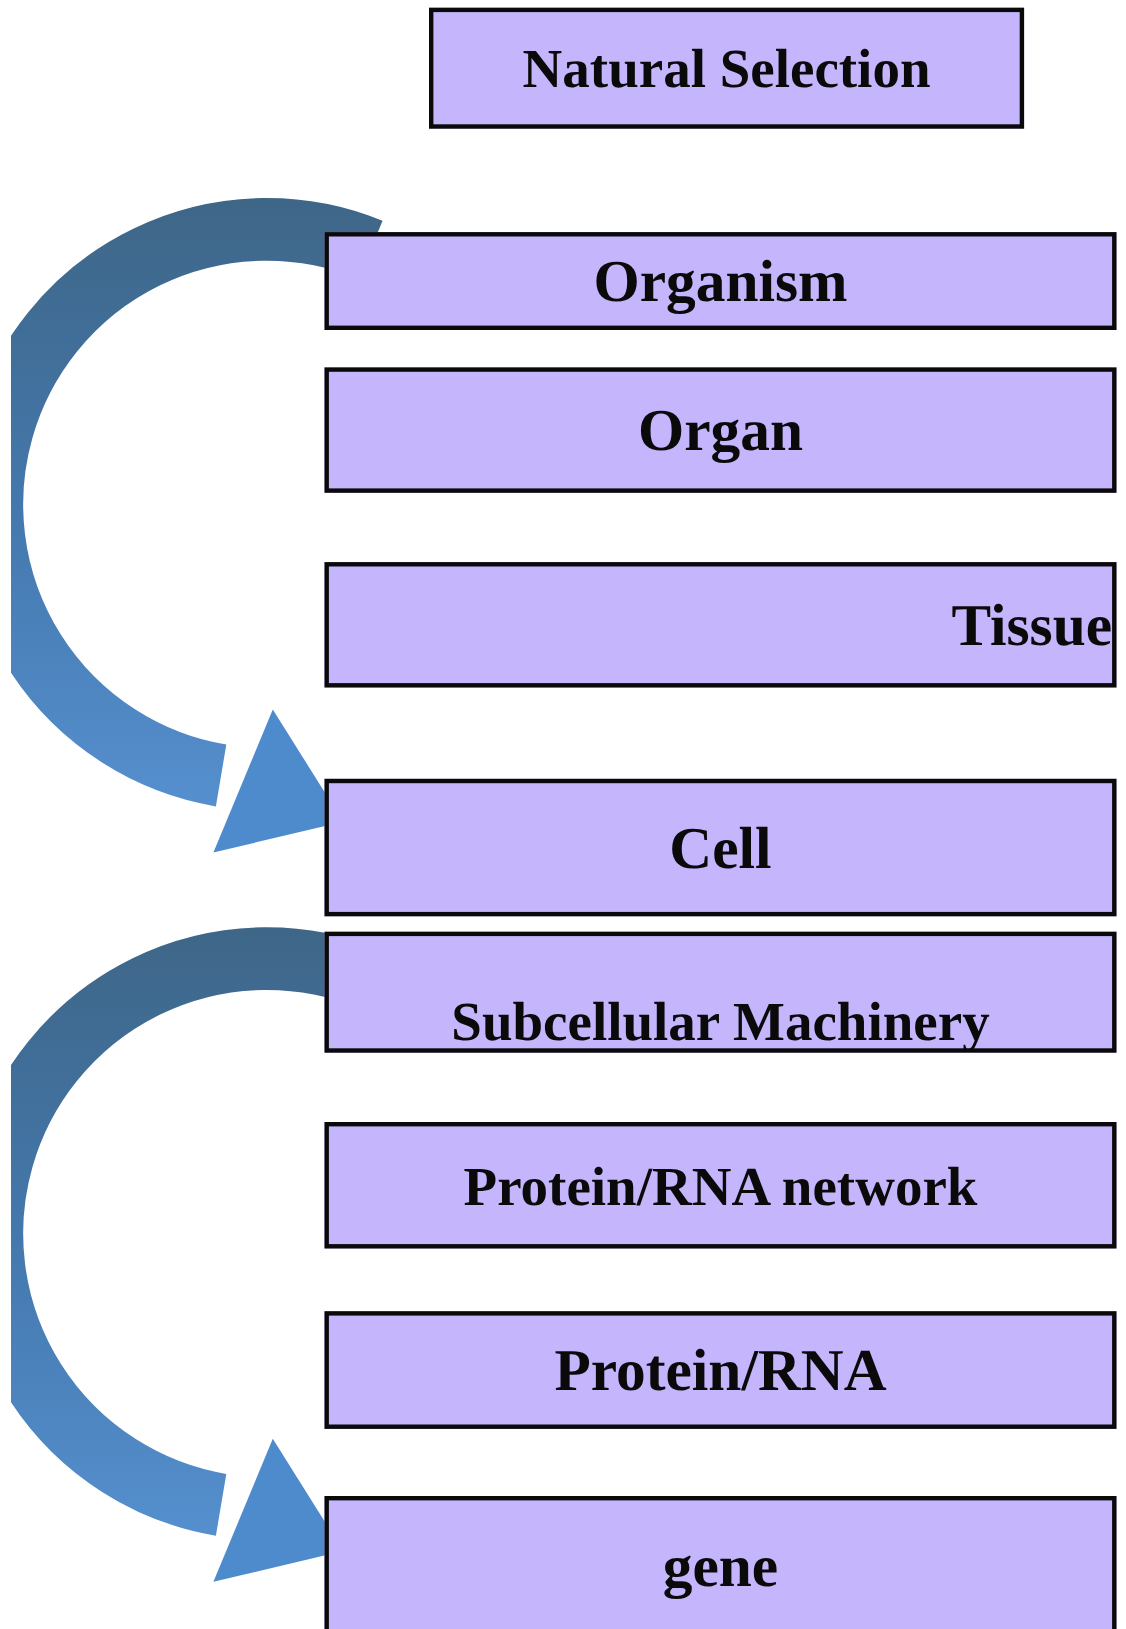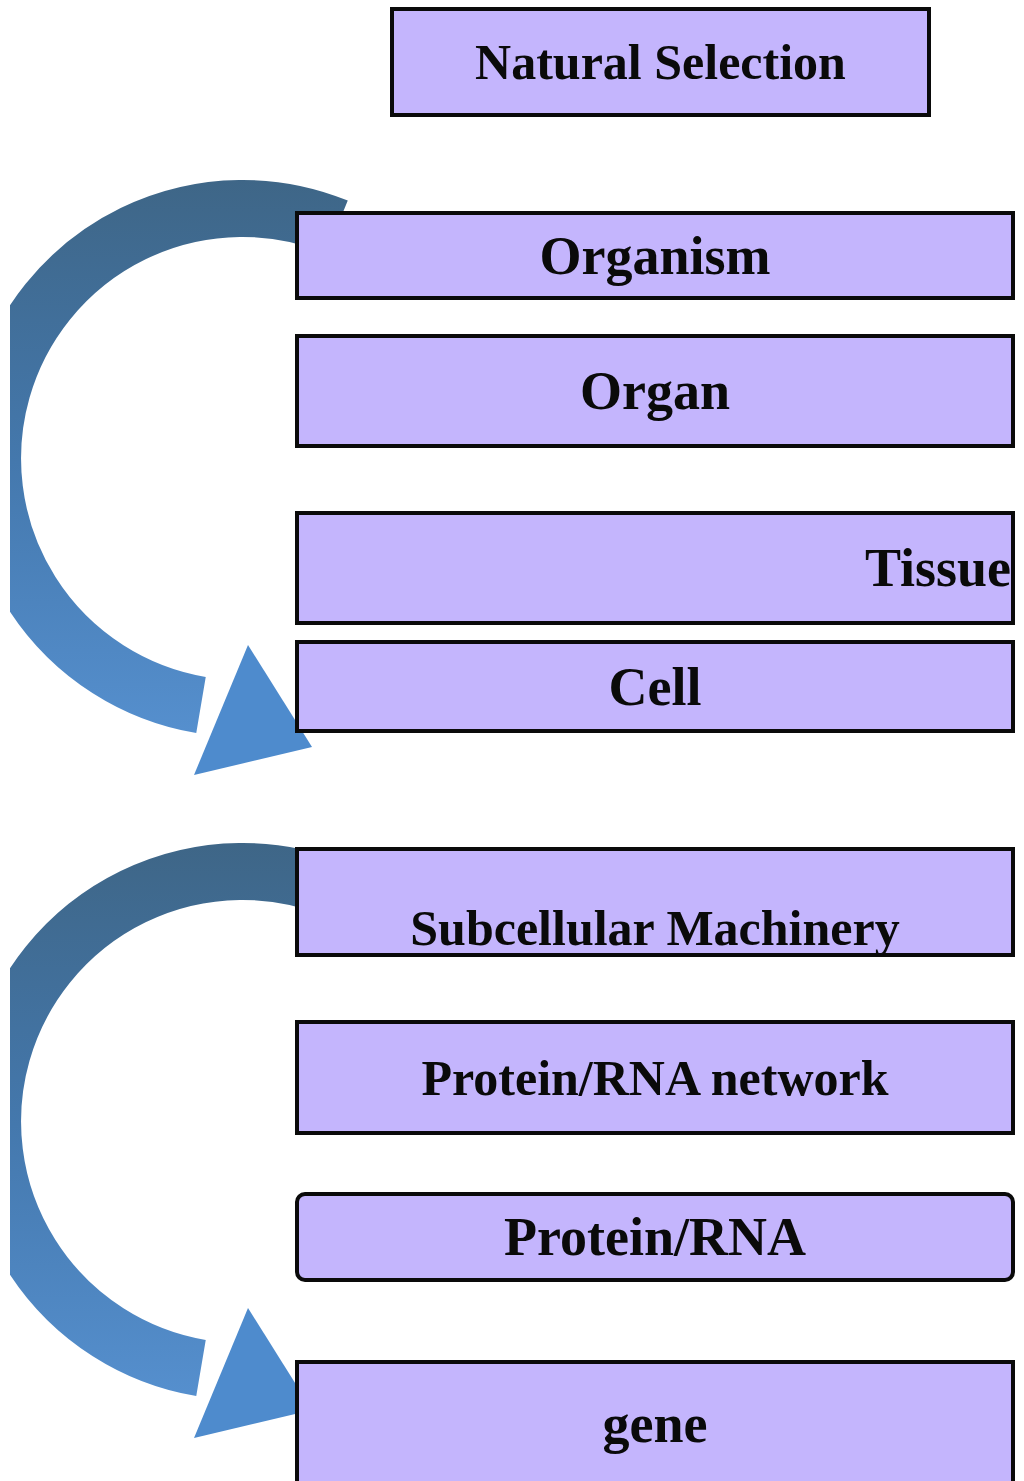--- a/index.html
+++ b/index.html
@@ -48,24 +48,24 @@
   .title-box {
     left: 390px;
     top: 7px;
     width: 541px;
     height: 110px;
     font-size: 50px;
   }
   .b0 { top: 180px;  height: 89px; margin-top: 31px; }
   .b1 { top: 334px;  height: 114px; text-align: center; }
   .b2 { top: 511px;  height: 114px; justify-content: flex-end; }
-  .b3 { top: 640px;  height: 93px; }
+  .b3 { top: 708px;  height: 125px; }
   .b4 { top: 847px;  height: 110px; font-size: 50px; align-items: flex-end; }
   .b5 { top: 1020px; height: 115px; font-size: 50px; }
-  .b6 { top: 1192px; height: 90px; border-radius: 10px; }
+  .b6 { top: 1192px; height: 107px; }
   .b7 { top: 1360px; height: 128px; align-items: center; }
 </style>
 </head>
 <body>
 
 <div class="canvas">
 
   <svg class="arrow arrow-upper" viewBox="-15 0 345 660">
     <defs>
       <linearGradient id="arrowGrad1" x1="0" y1="0" x2="0" y2="660" gradientUnits="userSpaceOnUse">

